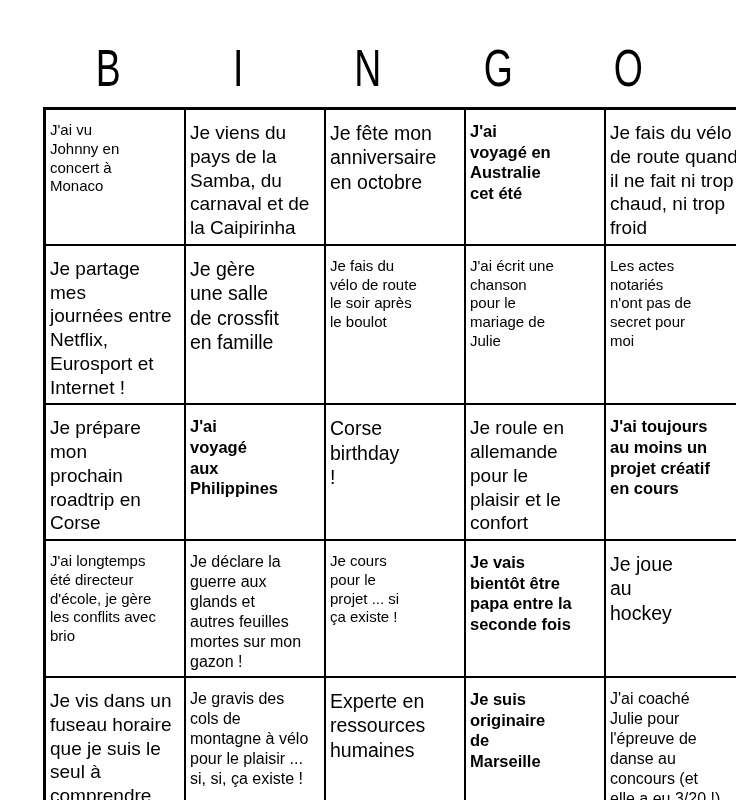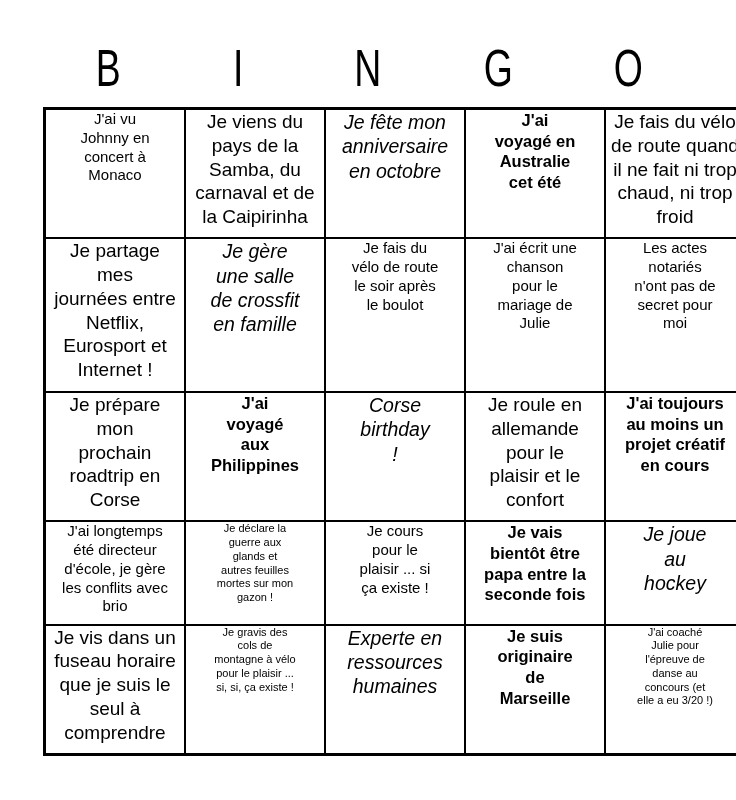--- a/index.html
+++ b/index.html
@@ -37,31 +37,31 @@
     height: 649px;
     border-collapse: collapse;
     table-layout: fixed;
     border: 3px solid #000000;
     background: #ffffff;
   }
   table.grid td {
     border: 2px solid #000000;
     width: 130px;
     vertical-align: top;
-    text-align: center;
-    padding: 0 4px 4px 4px;
+    text-align: left;
+    padding: 11px 4px 4px 4px;
     line-height: 1.25;
     white-space: pre-line;
     overflow: hidden;
   }
-  .fs-xs { font-size: 11px; }
+  .fs-xs { font-size: 16px; }
   .fs-s  { font-size: 19px; }
   .fs-m  { font-size: 15px; }
   .fs-l  { font-size: 16.5px; font-weight: bold; }
-  .fs-xl { font-size: 19.5px; font-style: italic; }
+  .fs-xl { font-size: 19.5px; }
 </style>
 </head>
 <body>
 
 <div class="page">
 
   <div class="title">
     <div class="letter"><span>B</span></div>
     <div class="letter"><span>I</span></div>
     <div class="letter"><span>N</span></div>
@@ -149,21 +149,21 @@
 les conflits avec
 brio</td>
         <td class="fs-xs">Je déclare la
 guerre aux
 glands et
 autres feuilles
 mortes sur mon
 gazon !</td>
         <td class="fs-m">Je cours
 pour le
-plaisir ... si
+projet ... si
 ça existe !</td>
         <td class="fs-l">Je vais
 bientôt être
 papa entre la
 seconde fois</td>
         <td class="fs-xl">Je joue
 au
 hockey</td>
       </tr>
       <tr>

